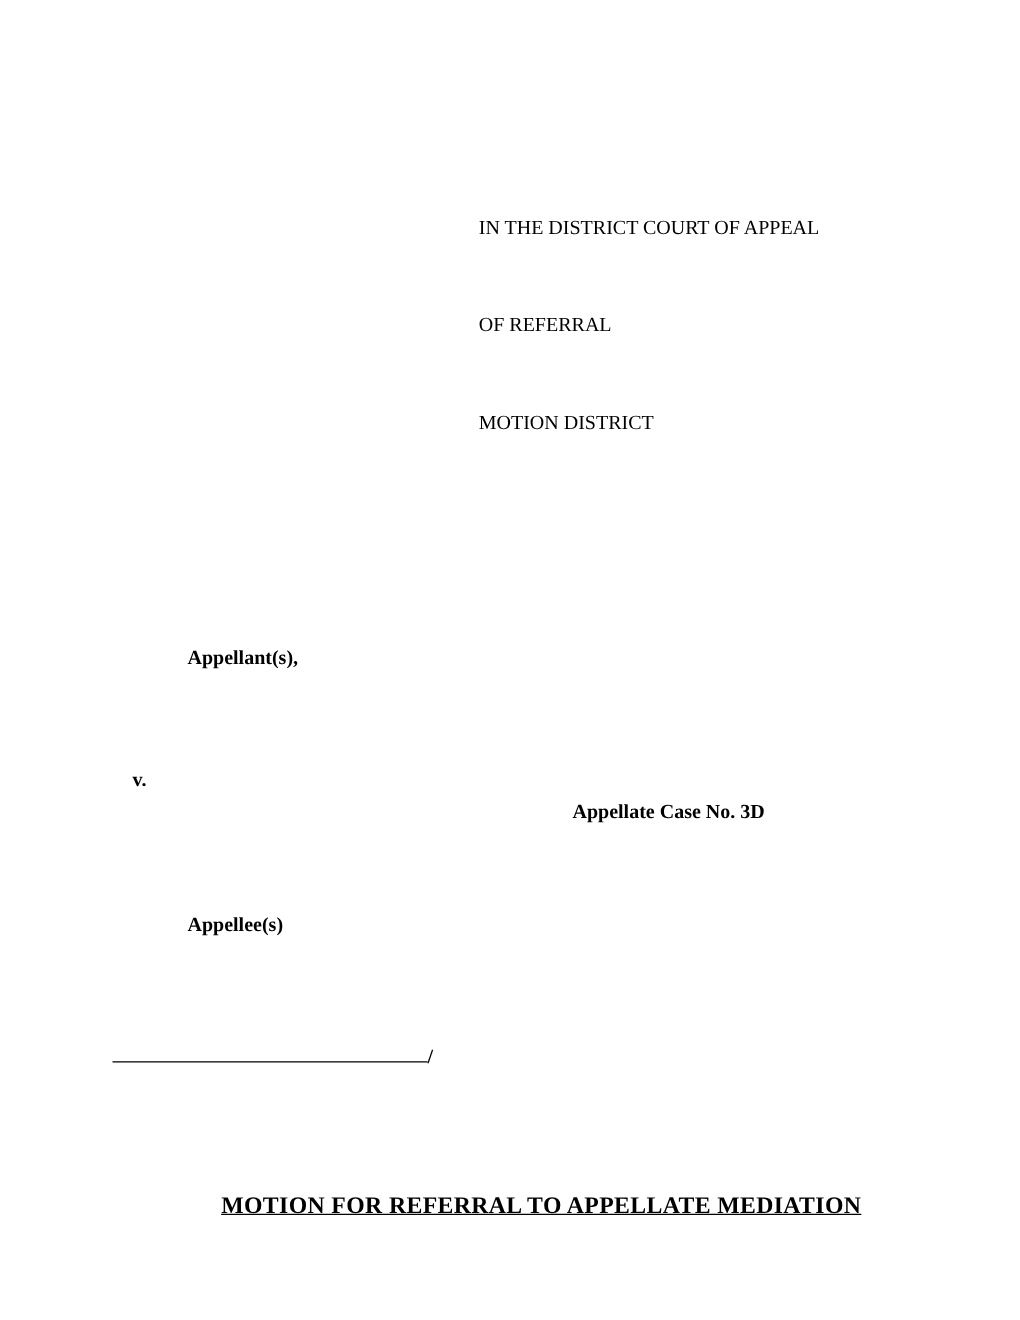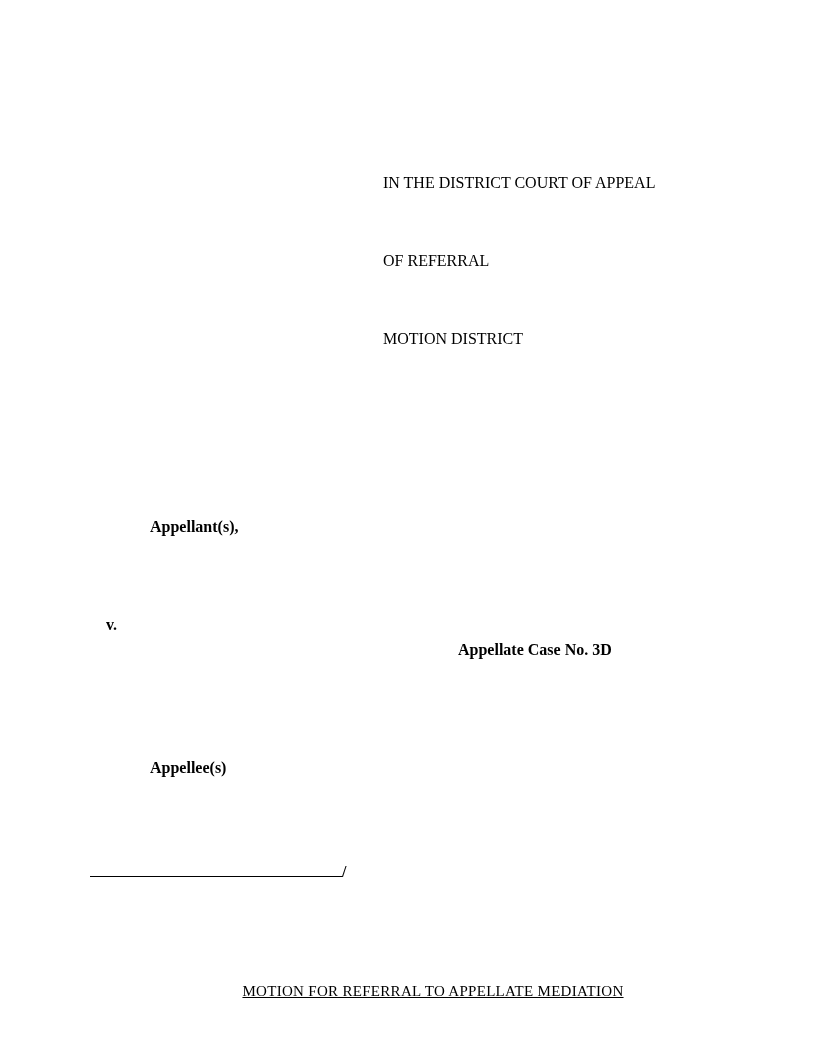--- a/index.html
+++ b/index.html
@@ -39,42 +39,42 @@
     line-height: 22px;
   }
   .case-block {
     position: absolute;
     left: 335px;
     top: 0;
     line-height: 23px;
     margin-left: 33px;
   }
   .appellee {
-    margin-top: 65px;
+    margin-top: 38px;
     padding-left: 60px;
     line-height: 22px;
   }
   .sep-row {
     margin-top: 26px;
     line-height: 22px;
   }
   .blank-rule {
     display: inline-block;
     width: 252px;
     height: 17px;
     border-bottom: 1.8px solid #000;
   }
   .doc-title {
     margin-top: 21px;
     text-align: center;
     line-height: 22px;
   }
   .title-text {
-    font-weight: 400;
-    font-size: 15px;
+    font-weight: 700;
+    font-size: 19px;
     text-decoration: underline;
     letter-spacing: 0.3px;
   }
 </style>
 </head>
 <body>
 
 <div class="page">
 
   <div class="court-header">

